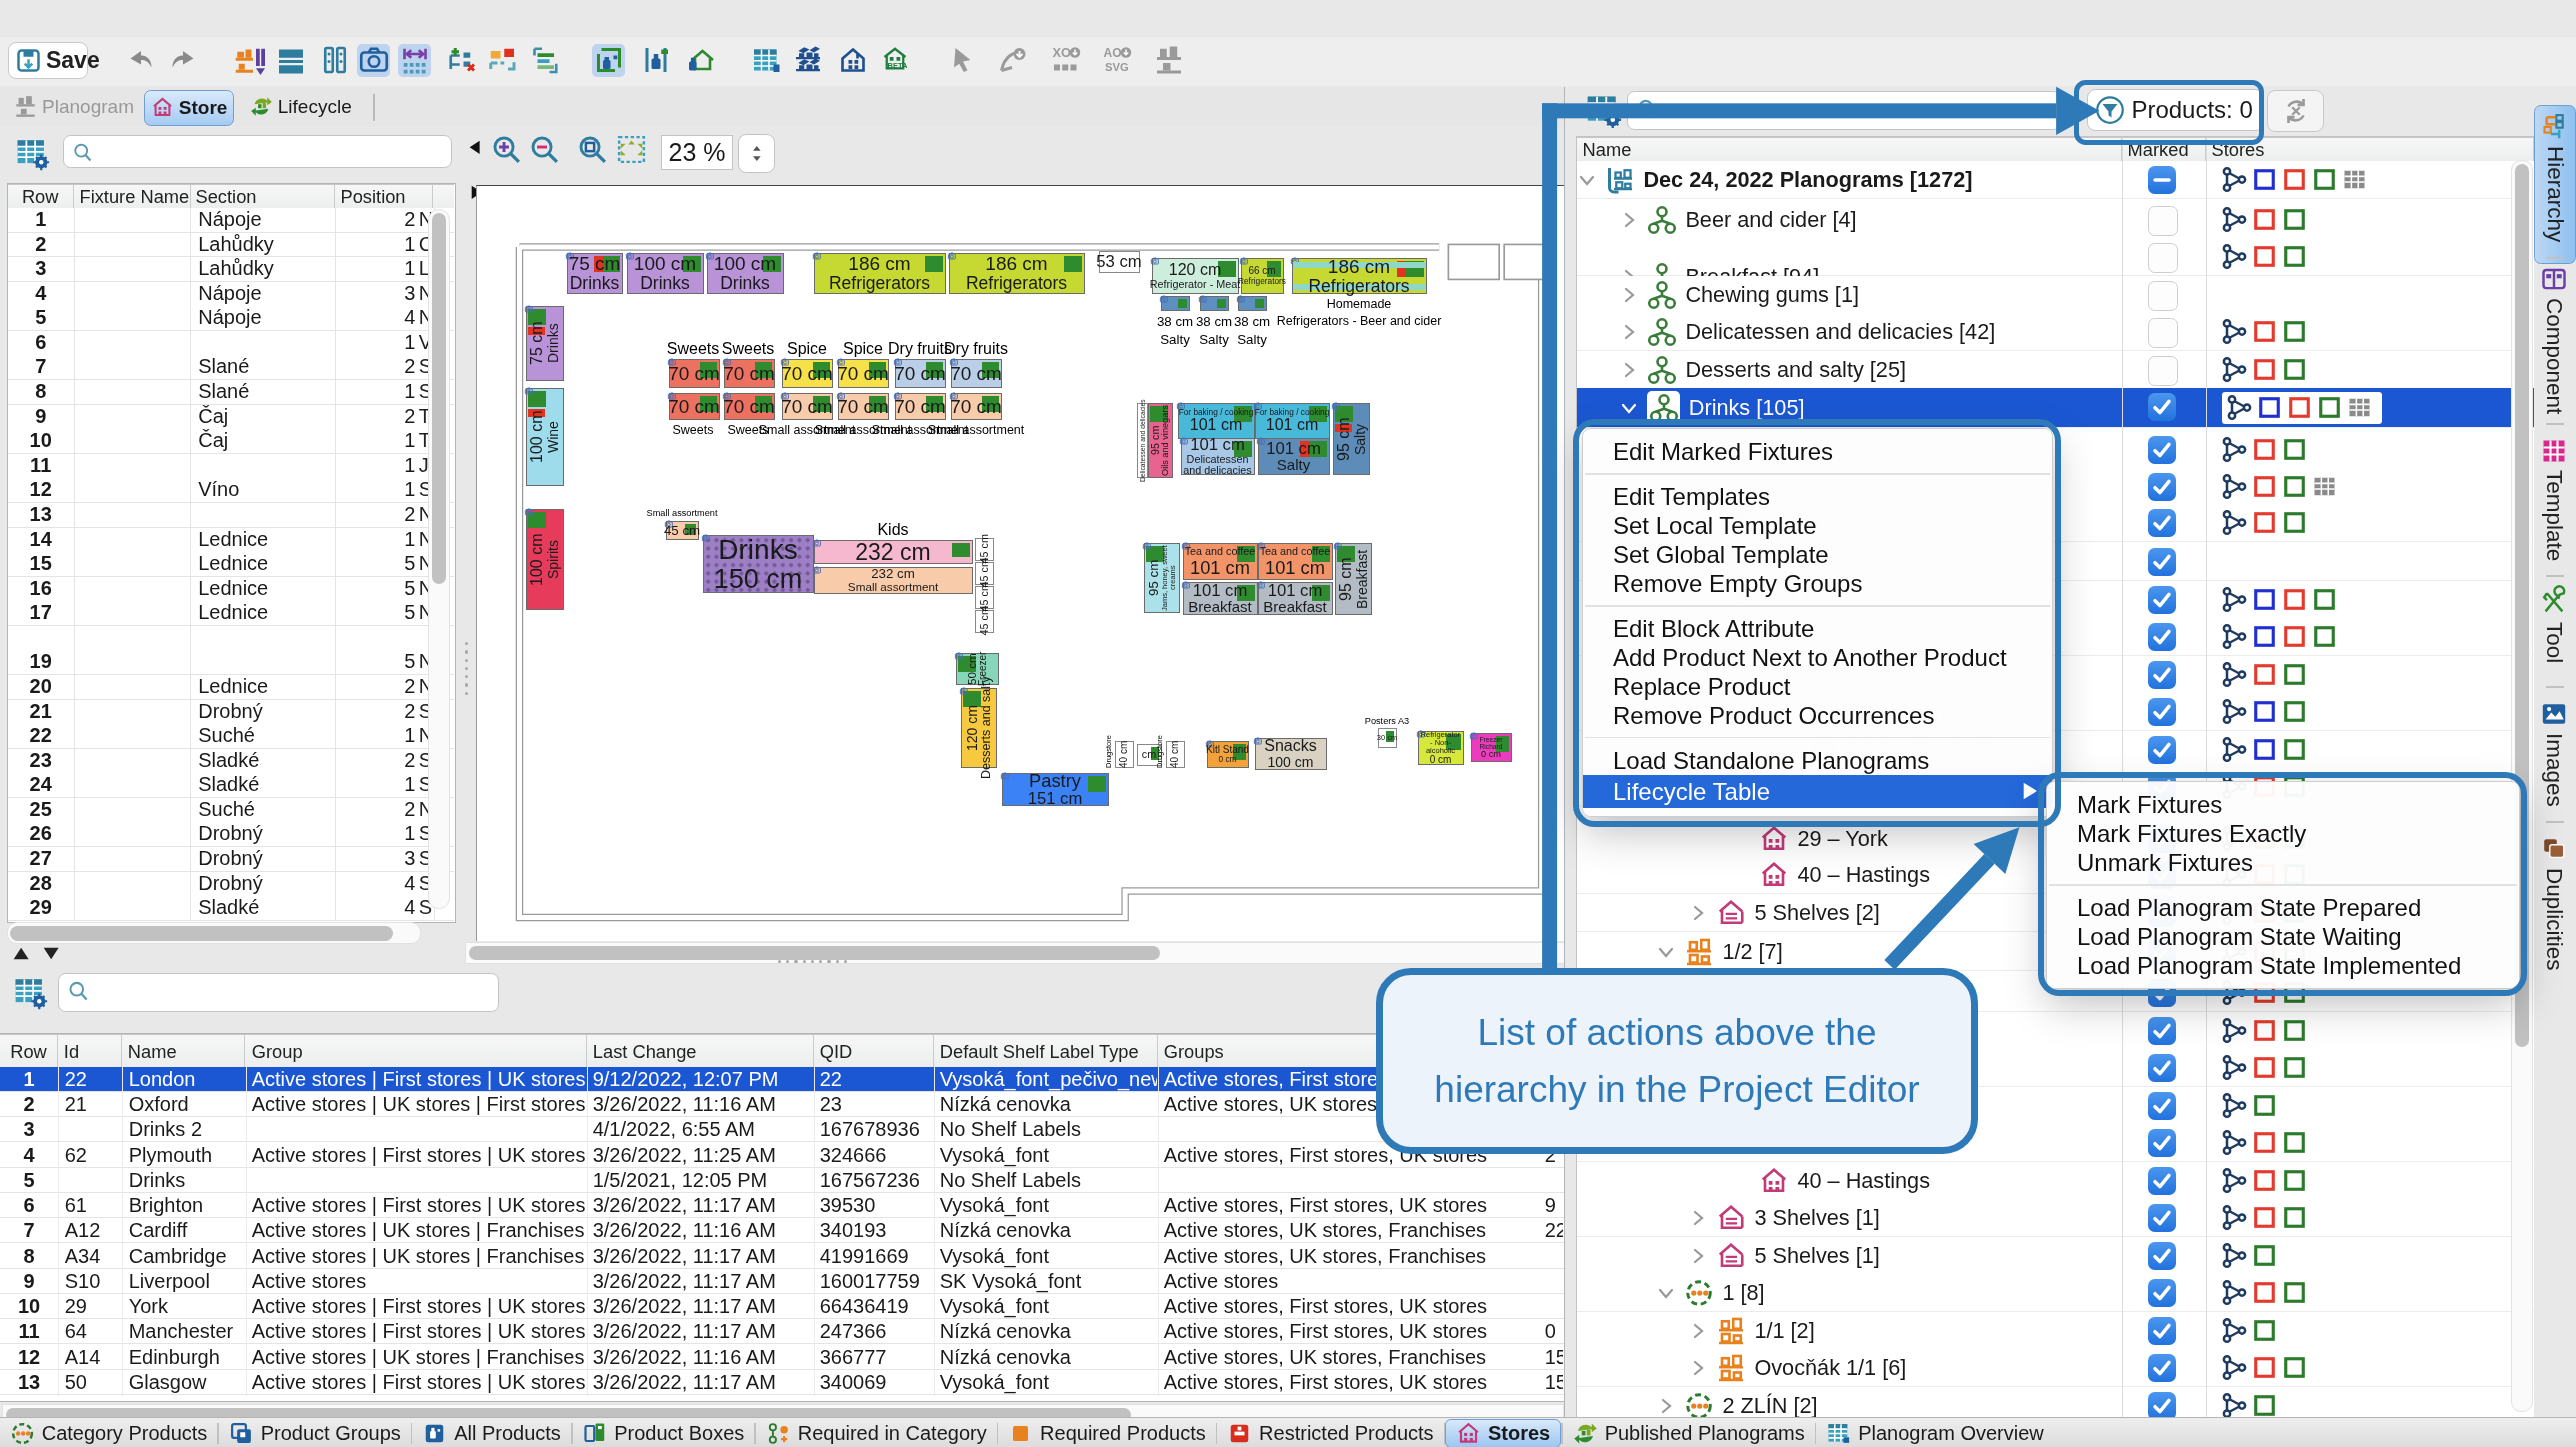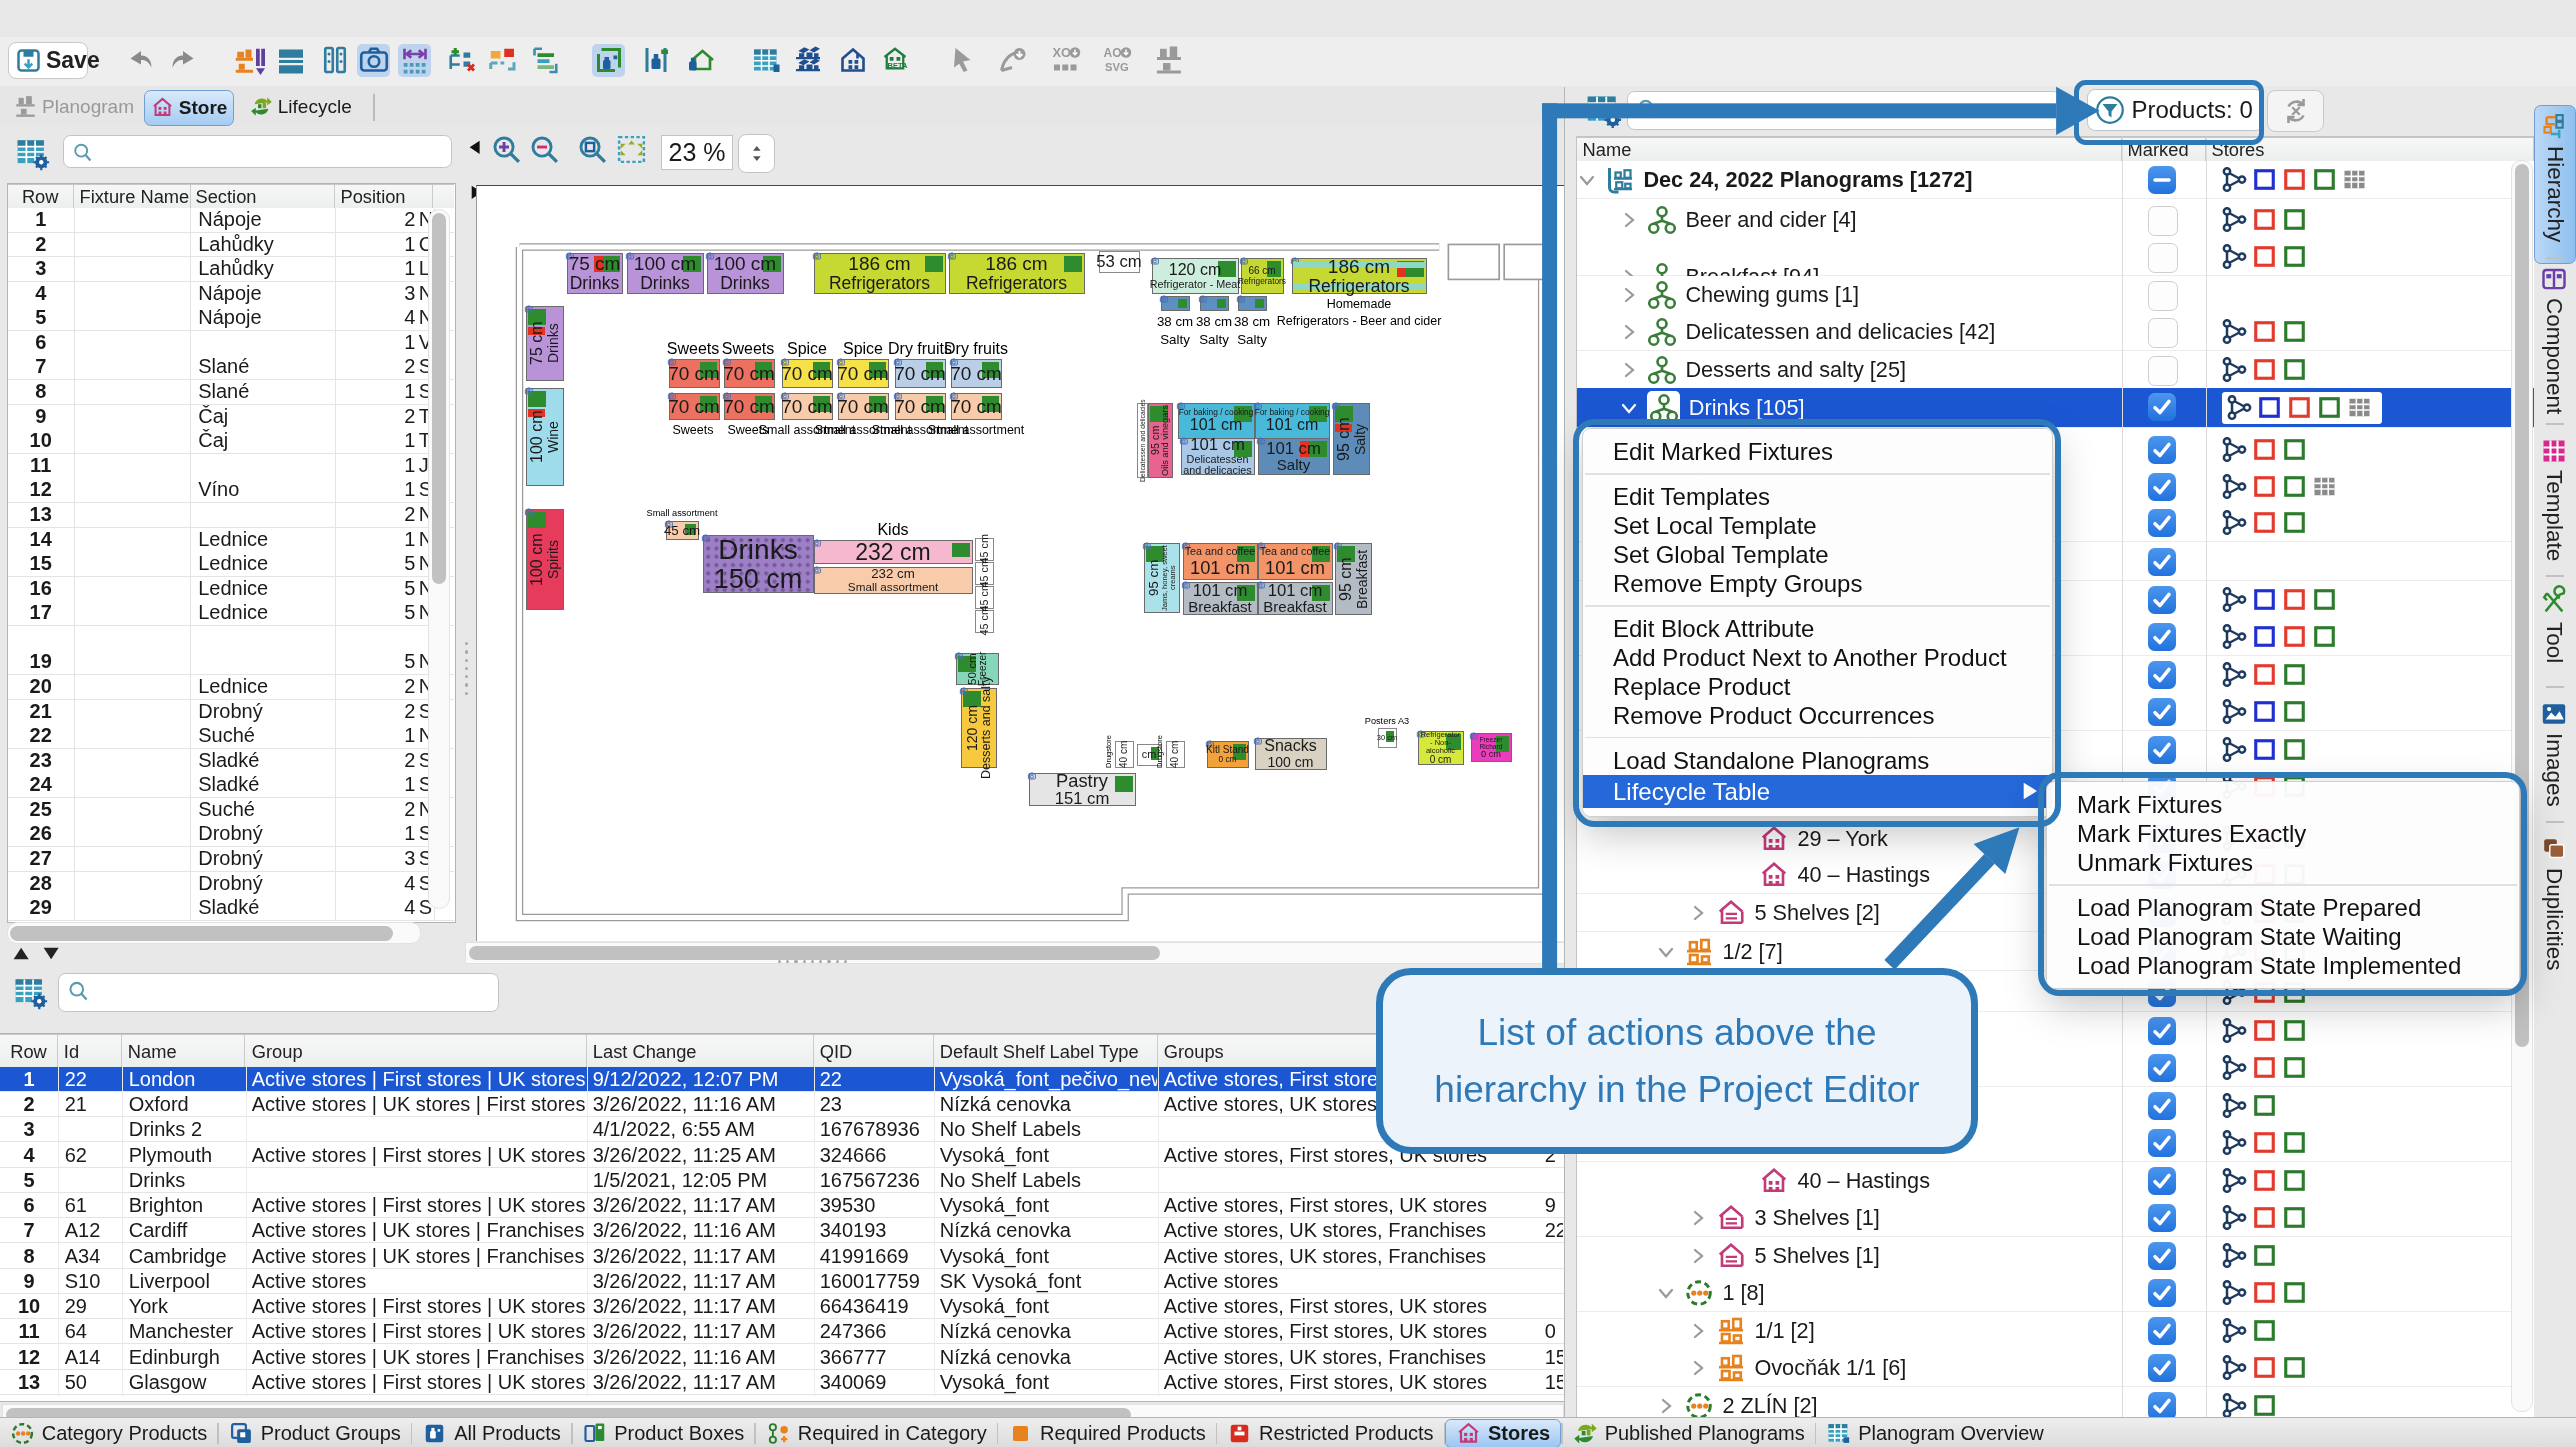--- a/index.html
+++ b/index.html
@@ -1354,21 +1354,21 @@
           </div>
           <div class="mk" style="width: 18.3px; height: 16.7px; left: 1.7px; top: 1.7px;"></div>
           <div class="abs" style="left: -3.3px; top: -3.3px; width: 11.7px; height: 10px;">
             <svg width="11.7" height="10" viewBox="0 0 40 40">
               <rect x="6" y="12" width="28" height="20" rx="3" fill="none" stroke="#4a6fb8" stroke-width="4"></rect>
               <circle cx="20" cy="22" r="6" fill="none" stroke="#4a6fb8" stroke-width="4"></circle>
               <path d="M12 12 l3-4 h10 l3 4" fill="none" stroke="#4a6fb8" stroke-width="4"></path>
             </svg>
           </div>
         </div>
-        <div class="fx" style="left: 552px; top: 587px; width: 107px; height: 33px; background: #e5e5e5;">
+        <div class="fx" style="left: 525px; top: 587px; width: 107px; height: 33px; background: #3b82f6;">
           <div style="display: flex; flex-direction: column; align-items: center; justify-content: center; line-height: 1.05; width: 100%; height: 100%; overflow: visible; position: relative; z-index: 2;">
             <div style="font-size: 18.3px; white-space: nowrap;">Pastry</div>
             <div style="font-size: 16.7px; white-space: nowrap;">151 cm</div>
           </div>
           <div class="mk" style="width: 18.3px; height: 16.7px; right: 1.7px; top: 1.7px;"></div>
           <div class="abs" style="left: -3.3px; top: -3.3px; width: 11.7px; height: 10px;">
             <svg width="11.7" height="10" viewBox="0 0 40 40">
               <rect x="6" y="12" width="28" height="20" rx="3" fill="none" stroke="#4a6fb8" stroke-width="4"></rect>
               <circle cx="20" cy="22" r="6" fill="none" stroke="#4a6fb8" stroke-width="4"></circle>
               <path d="M12 12 l3-4 h10 l3 4" fill="none" stroke="#4a6fb8" stroke-width="4"></path>

